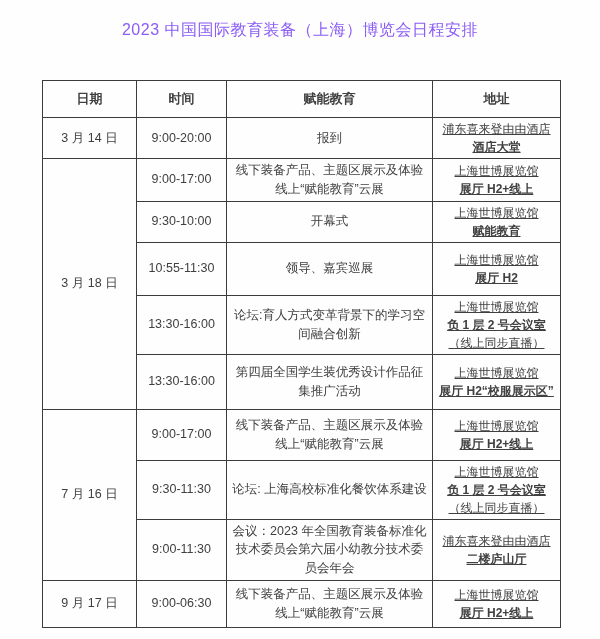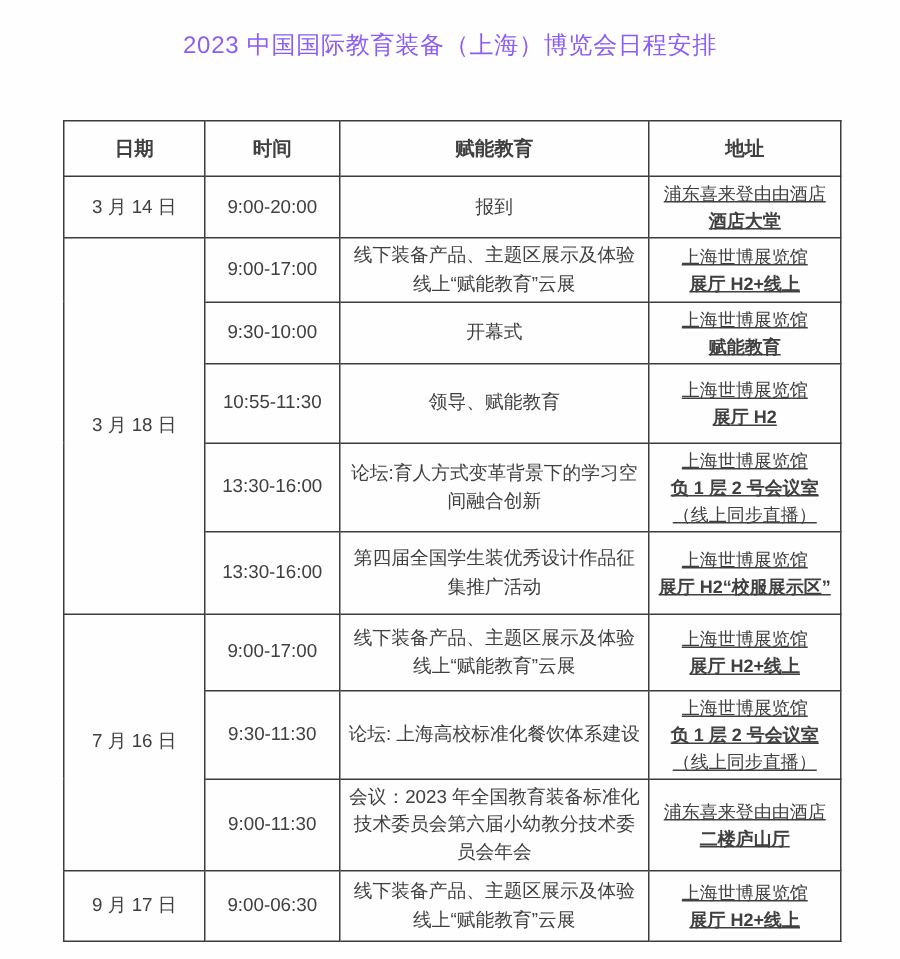--- a/index.html
+++ b/index.html
@@ -111,21 +111,21 @@
       <td>9:30-10:00</td>
       <td><span class="activity-text">开幕式</span></td>
       <td>
         <span class="addr-line">上海世博展览馆</span>
         <span class="addr-line addr-bold">赋能教育</span>
         <span class="addr-line"></span>
       </td>
     </tr>
     <tr style="height:53px">
       <td>10:55-11:30</td>
-      <td><span class="activity-text">领导、赋能教育</span></td>
+      <td><span class="activity-text">领导、嘉宾巡展</span></td>
       <td>
         <span class="addr-line">上海世博展览馆</span>
         <span class="addr-line addr-bold">展厅 H2</span>
         <span class="addr-line"></span>
       </td>
     </tr>
     <tr style="height:49px">
       <td>13:30-16:00</td>
       <td><span class="activity-text">论坛:育人方式变革背景下的学习空
 间融合创新</span></td>

